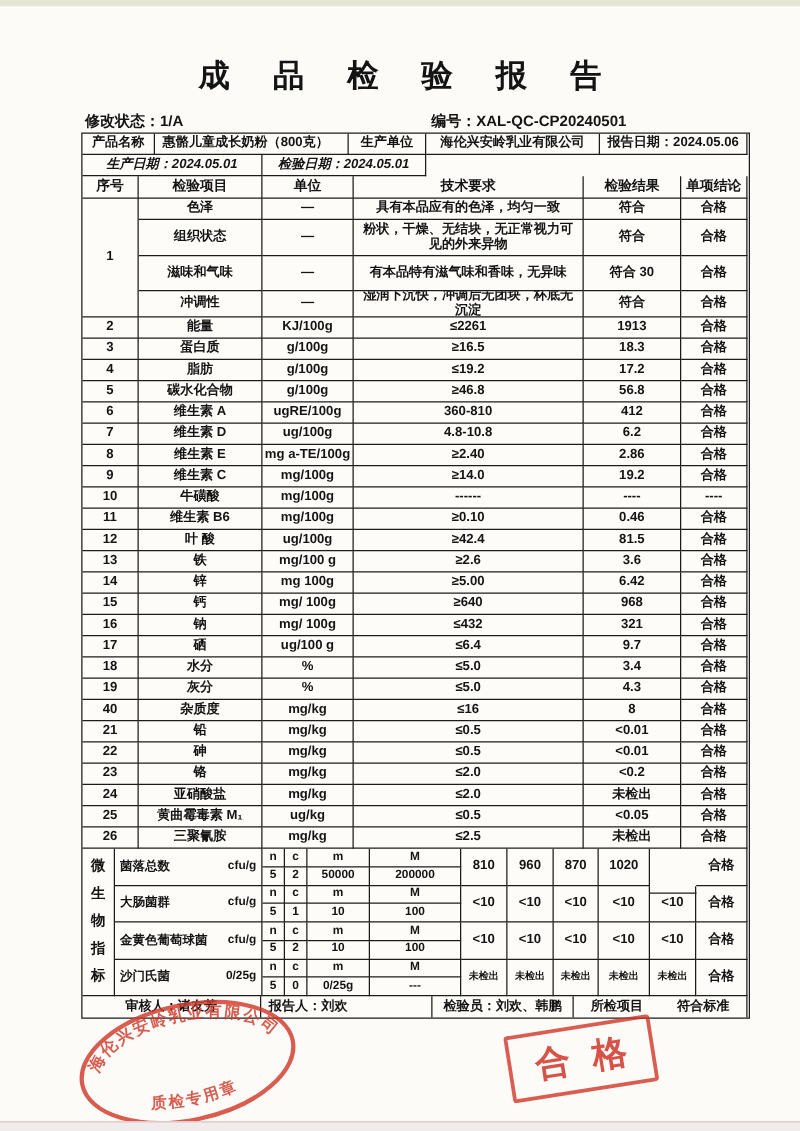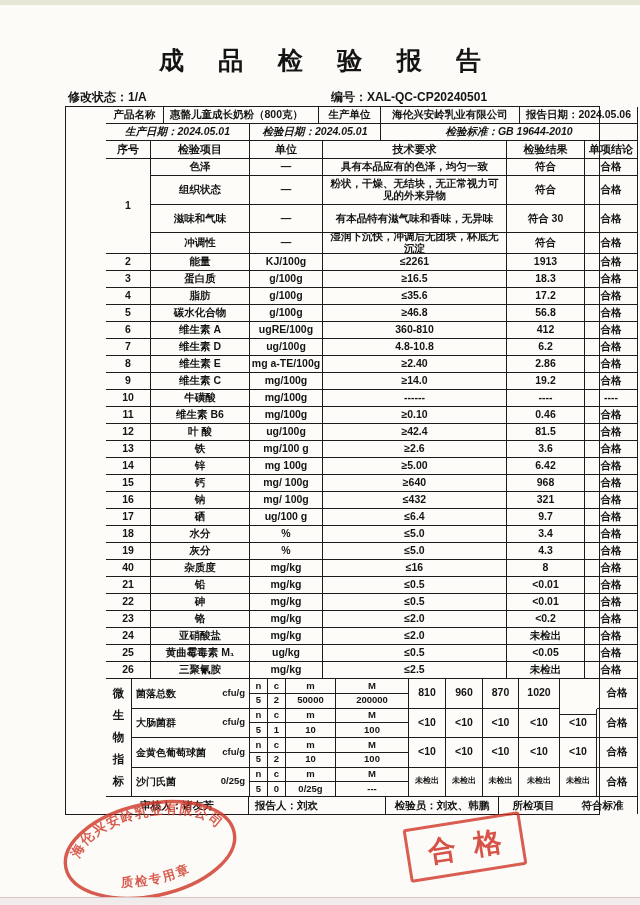--- a/index.html
+++ b/index.html
@@ -6,23 +6,23 @@
   html,body { width:640px; }
   body { font-family: "Liberation Sans", sans-serif; background:#ffffff; }
   .page { position:relative; width:640px; height:905px; background:#fcfbf7; overflow:hidden; }
   .edge-top { position:absolute; left:0; top:0; width:640px; height:5px; background:#e5e6d4; }
   .edge-bottom { position:absolute; left:0; bottom:0; width:640px; height:8px; background:#f1ecec; border-top:1px solid #dfc4c4; }
 
   .title { position:absolute; left:0; top:44px; width:640px; text-align:center;
            font-size:25px; font-weight:bold; color:#141414; letter-spacing:0.55em; text-indent:0.55em; }
   .meta { position:absolute; top:89px; font-size:12px; font-weight:bold; color:#141414; }
   .meta.rev { left:68px; }
-  .meta.num { left:331px; }
-
-  .tbl { position:absolute; left:65px; top:106px; width:535px; border:1.5px solid #1c1c1c; background:#fdfcf9;padding-left:40px; }
+  .meta.num { left:345px; }
+
+  .tbl { position:absolute; left:65px; top:106px; width:535px; border:1.5px solid #1c1c1c; background:#fdfcf9; }
   .grid { display:grid; width:532px; }
   .gA { grid-template-columns:58px 155px 62px 139px 118px; grid-auto-rows:17px; }
   .gB { grid-template-columns:144px 131px 257px; grid-auto-rows:17px;font-style:italic; }
   .gH { grid-template-columns:45px 99px 73px 184px 78px 53px; grid-auto-rows:18px; }
   .gS { grid-template-columns:45px 99px 73px 184px 78px 53px; grid-template-rows:17px 29px 28px 21px; }
   .gR { grid-template-columns:45px 99px 73px 184px 78px 53px; grid-auto-rows:17px; }
   .gM { grid-template-columns:26px 118px 18px 18px 50px 73px 37px 37px 36px 41px 37px 41px; grid-template-rows:repeat(8,14.75px); }
   .gF { grid-template-columns:143px 137px 113px 139px; grid-auto-rows:17px; }
 
   .c { border-right:1px solid #1c1c1c; border-bottom:1px solid #1c1c1c;
@@ -78,24 +78,20 @@
 
     <div class="grid gB">
       <div class="c b">
         <span>生产日期：</span>
           <span>2024.05.01</span>
       </div>
       <div class="c b">
         <span>检验日期：</span>
           <span>2024.05.01</span>
       </div>
-      <div class="c b">
-        <span>检验标准：</span>
-          <span>GB 19644-2010</span>
-      </div>
     </div>
 
     <div class="grid gH">
       <div class="c hdr">序号</div>
       <div class="c hdr">检验项目</div>
       <div class="c hdr">单位</div>
       <div class="c hdr">技术要求</div>
       <div class="c hdr">检验结果</div>
       <div class="c hdr">单项结论</div>
     </div>
@@ -137,21 +133,21 @@
         <div class="c">合格</div>
         <div class="c b">3</div>
         <div class="c b">蛋白质</div>
         <div class="c">g/100g</div>
         <div class="c">≥16.5</div>
         <div class="c">18.3</div>
         <div class="c">合格</div>
         <div class="c b">4</div>
         <div class="c b">脂肪</div>
         <div class="c">g/100g</div>
-        <div class="c">≤35.6</div>
+        <div class="c">≤19.2</div>
         <div class="c">17.2</div>
         <div class="c">合格</div>
         <div class="c b">5</div>
         <div class="c b">碳水化合物</div>
         <div class="c">g/100g</div>
         <div class="c">≥46.8</div>
         <div class="c">56.8</div>
         <div class="c">合格</div>
         <div class="c b">6</div>
         <div class="c b">维生素 A</div>

